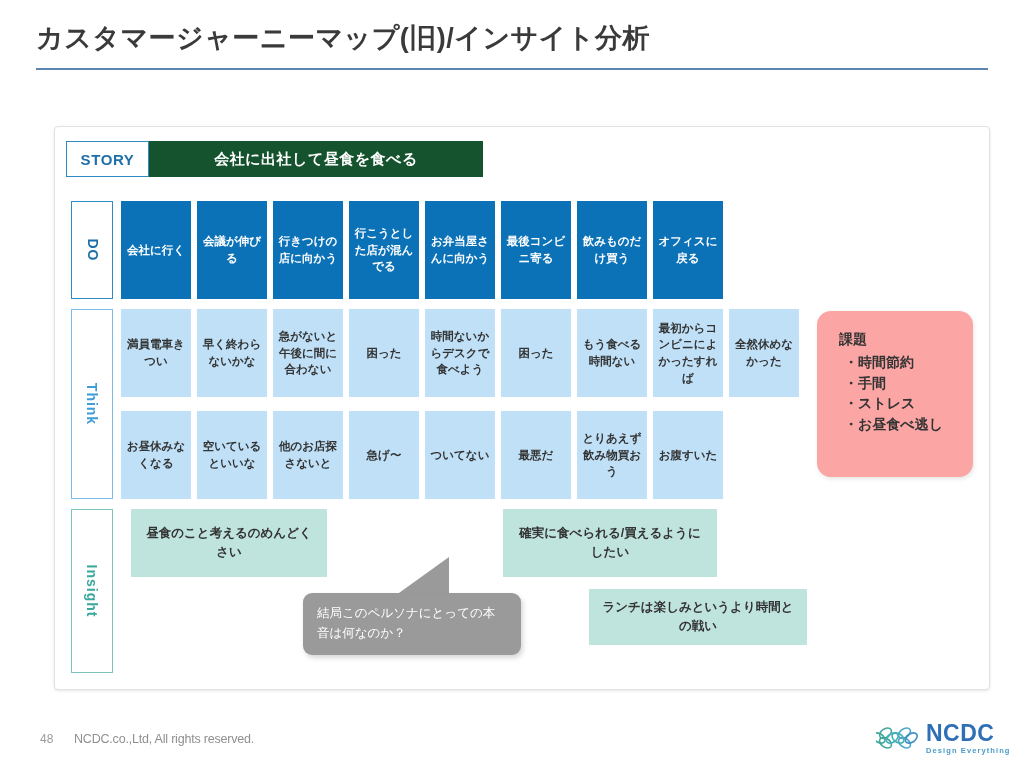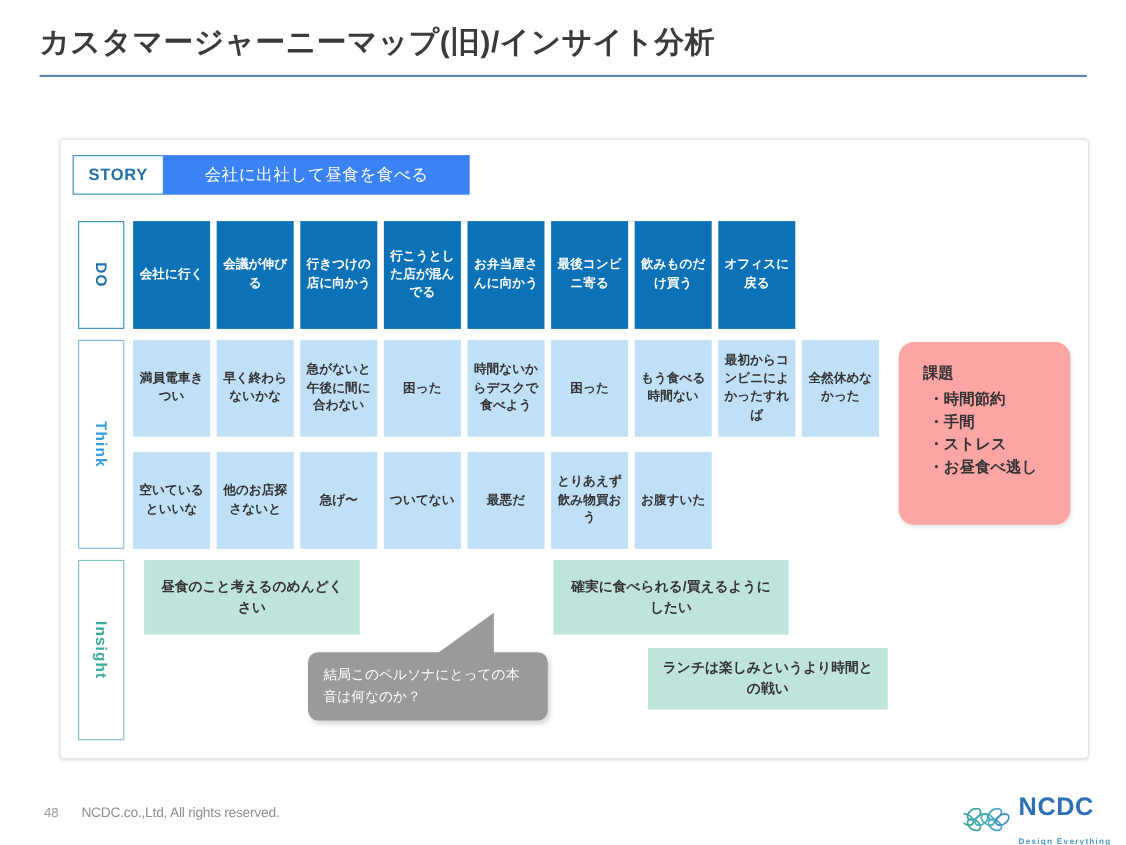--- a/index.html
+++ b/index.html
@@ -65,28 +65,28 @@
     display: flex;
     align-items: center;
     justify-content: center;
     font-size: 15px;
     font-weight: bold;
     color: #1f6fa8;
     letter-spacing: 0.6px;
     box-sizing: border-box;
   }
   #story-title {
-    width: 278px;
-    background: #3b82f6;
+    width: 334px;
+    background: #14532d;
     color: #ffffff;
     display: flex;
     align-items: center;
     justify-content: center;
     font-size: 15px;
-    font-weight: normal;
+    font-weight: bold;
     letter-spacing: 0.5px;
   }
 
   
   .row-label {
     position: absolute;
     width: 42px;
     background: #ffffff;
     box-sizing: border-box;
     display: flex;
@@ -155,21 +155,21 @@
     padding: 4px 10px;
     box-sizing: border-box;
   }
   #insight-1 { left: 76px;  top: 382px; width: 196px; height: 68px; }
   #insight-2 { left: 448px; top: 382px; width: 214px; height: 68px; }
   #insight-3 { left: 534px; top: 462px; width: 218px; height: 56px; }
 
   
   #bubble {
     position: absolute;
-    left: 225px;
+    left: 248px;
     top: 466px;
     width: 218px;
     height: 62px;
     background: #9a9a9a;
     border-radius: 9px;
     color: #ffffff;
     font-size: 12.5px;
     line-height: 1.6;
     padding: 10px 14px;
     box-sizing: border-box;
@@ -243,21 +243,21 @@
     font-size: 23px;
     font-weight: bold;
     color: #2f6fb5;
     letter-spacing: 0.5px;
   }
   #logo-tagline {
     font-size: 7.5px;
     font-weight: bold;
     color: #4a9bc8;
     letter-spacing: 1.1px;
-    margin-top: 16px;
+    margin-top: 2px;
   }
 </style>
 </head>
 <body>
 
 <div id="slide-title">カスタマージャーニーマップ(旧)/インサイト分析</div>
 <div id="title-rule"></div>
 
 <div id="board">
 
@@ -293,20 +293,21 @@
     <div class="cell">急がないと午後に間に合わない</div>
     <div class="cell">困った</div>
     <div class="cell">時間ないからデスクで食べよう</div>
     <div class="cell">困った</div>
     <div class="cell">もう食べる時間ない</div>
     <div class="cell">最初からコンビニによかったすれば</div>
     <div class="cell">全然休めなかった</div>
   </div>
 
   <div class="cell-row" id="row-think-2">
+    <div class="cell">お昼休みなくなる</div>
     <div class="cell">空いているといいな</div>
     <div class="cell">他のお店探さないと</div>
     <div class="cell">急げ〜</div>
     <div class="cell">ついてない</div>
     <div class="cell">最悪だ</div>
     <div class="cell">とりあえず飲み物買おう</div>
     <div class="cell">お腹すいた</div>
   </div>
 
   <div class="insight-box" id="insight-1">昼食のこと考えるのめんどくさい</div>

